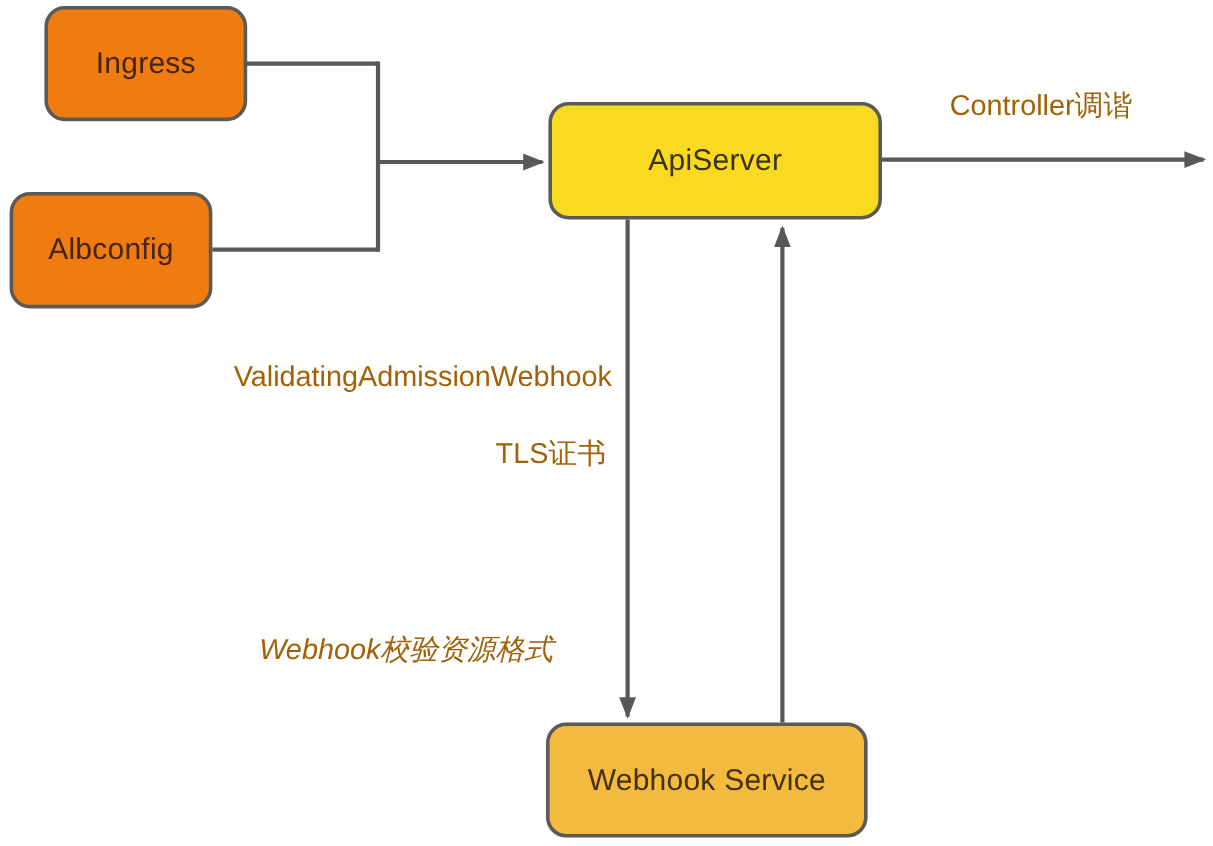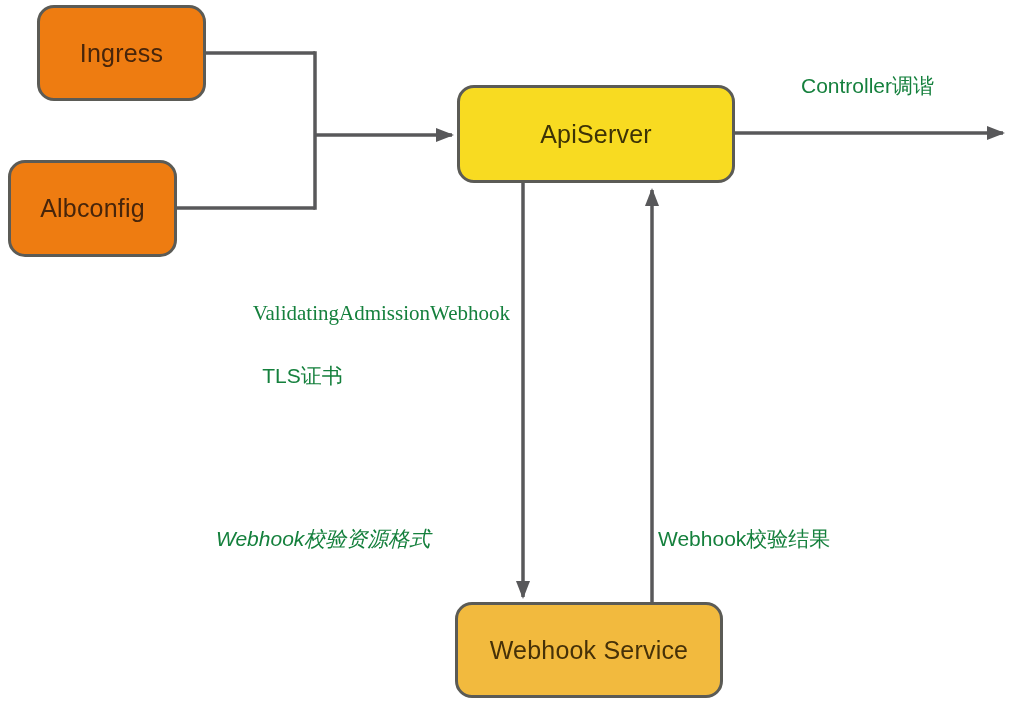--- a/index.html
+++ b/index.html
@@ -34,27 +34,27 @@
   .node-yellow { background: #f8db21; color: #3d3306; }
   .node-amber  { background: #f2ba3e; color: #463108; }
 
   #node-ingress          { left: 8px;   top: 5px;   width: 169px; height: 96px; margin-left: 29px; }
   #node-albconfig        { left: 8px;   top: 160px; width: 169px; height: 97px; }
   #node-apiserver        { left: 457px; top: 85px;  width: 278px; height: 98px; }
   #node-webhook-service  { left: 455px; top: 602px; width: 268px; height: 96px; }
 
   .edge-label {
     position: absolute;
-    color: #15803d;
-    font-size: 21px;
+    color: #a16207;
+    font-size: 24px;
     white-space: nowrap;
   }
   #label-controller { left: 765px; top: 72px;  width: 205px; text-align: center; }
-  #label-validating { left: 100px; top: 301px; width: 410px; text-align: right; font-family: Liberation Serif, serif; }
-  #label-tls        { left: 100px; top: 362px; width: 405px; text-align: center; }
+  #label-validating { left: 100px; top: 301px; width: 410px; text-align: right; }
+  #label-tls        { left: 100px; top: 362px; width: 405px; text-align: right; }
   #label-format     { left: 216px; top: 525px; font-style: italic; }
   #label-result     { left: 658px; top: 525px; }
 </style>
 </head>
 <body>
 
 <div class="canvas">
 
   <svg class="connectors" viewBox="0 0 1011 705" xmlns="http://www.w3.org/2000/svg">
     <defs>
@@ -97,15 +97,14 @@
   </div>
 
   <div class="edge-label" id="label-controller">Controller调谐</div>
 
   <div class="edge-label" id="label-validating">ValidatingAdmissionWebhook</div>
 
   <div class="edge-label" id="label-tls">TLS证书</div>
 
   <div class="edge-label" id="label-format">Webhook校验资源格式</div>
 
-  <div class="edge-label" id="label-result">Webhook校验结果</div>
 
 </div>
 
 </body></html>

